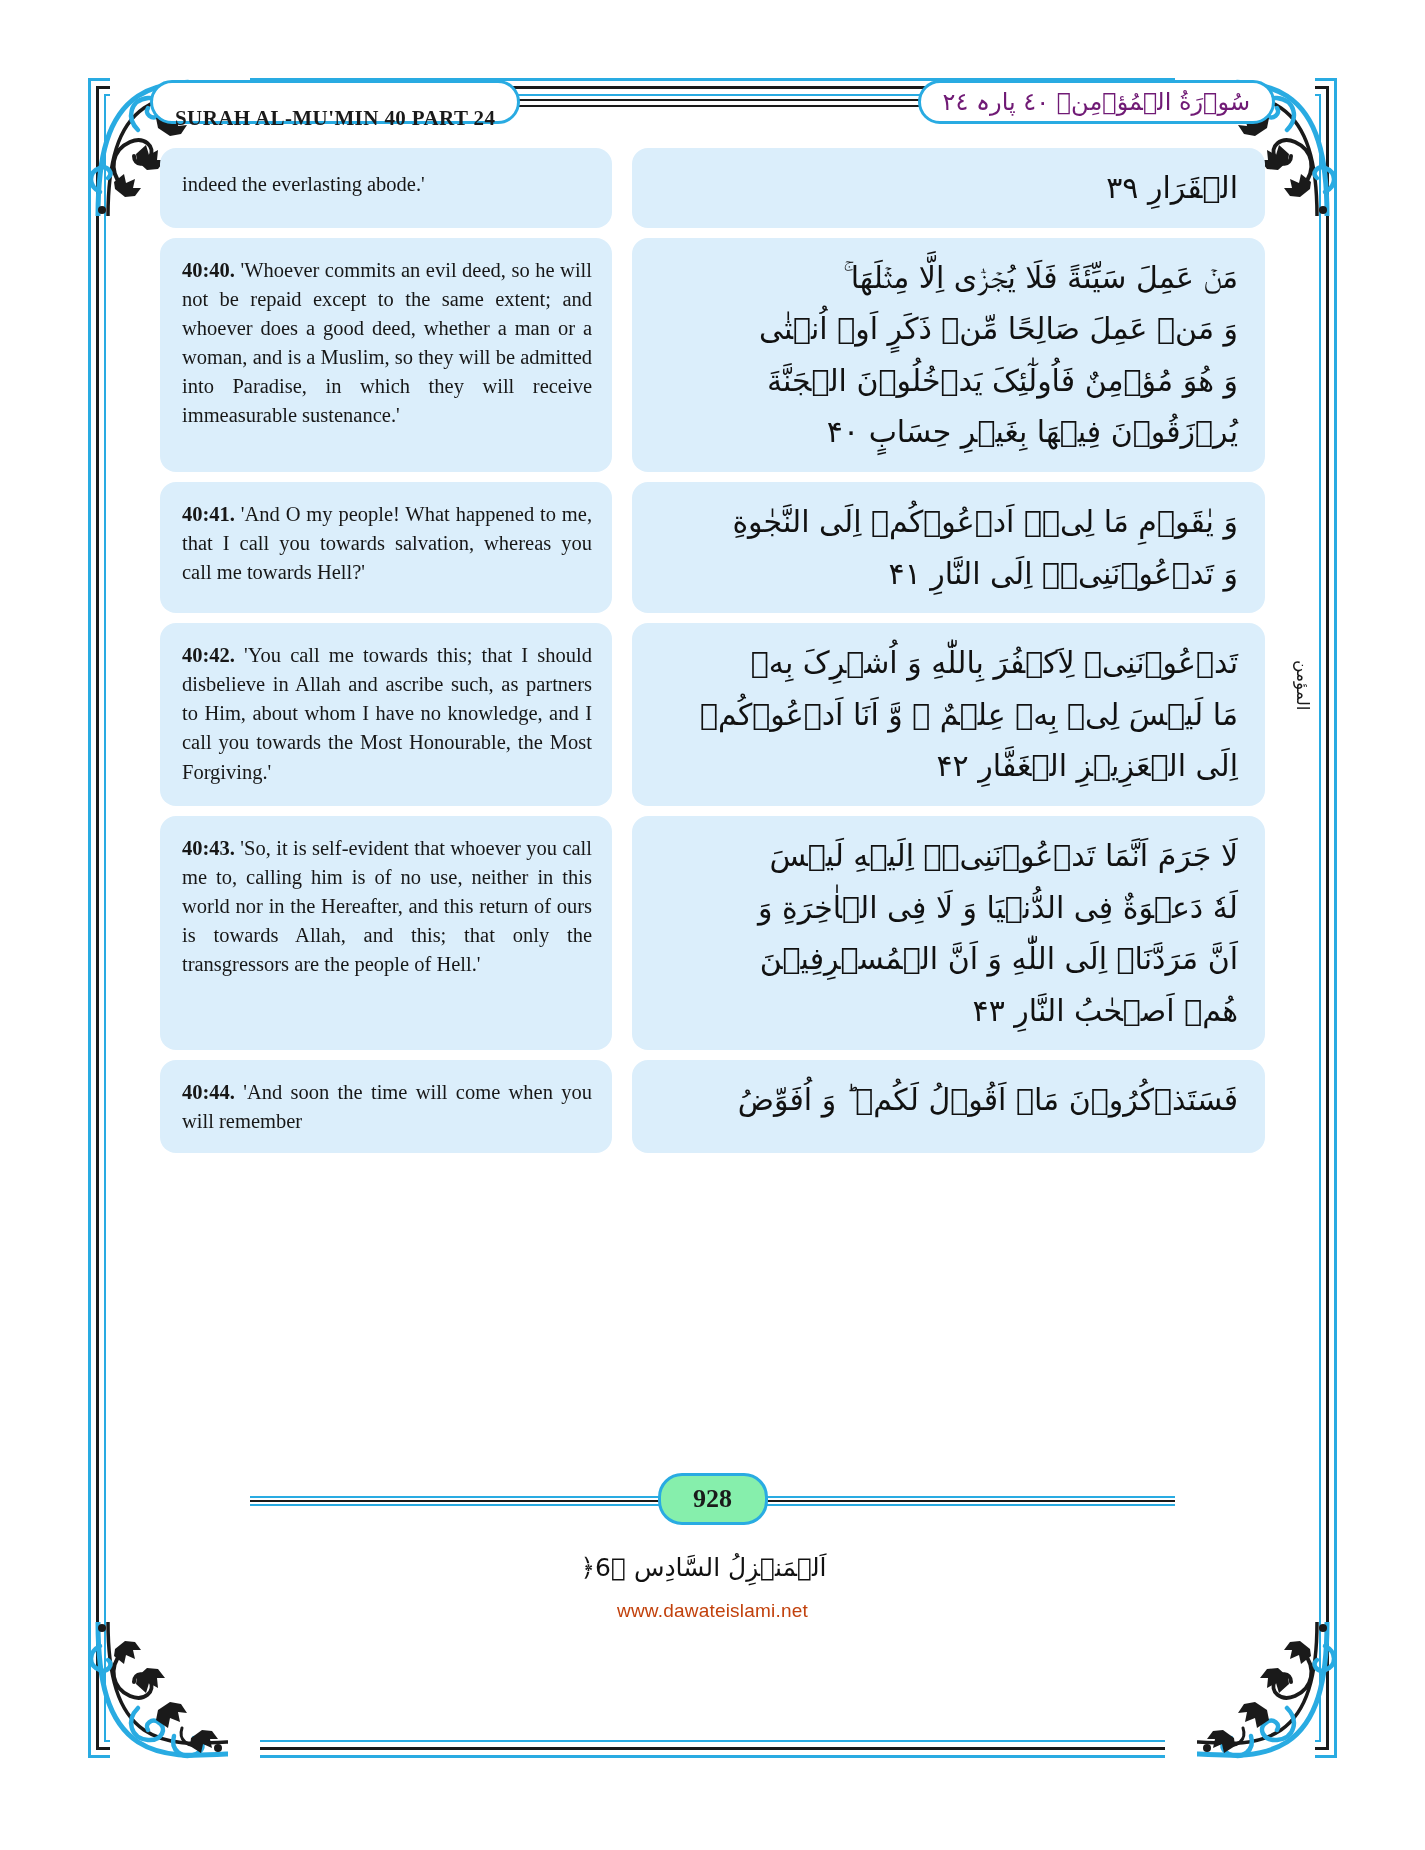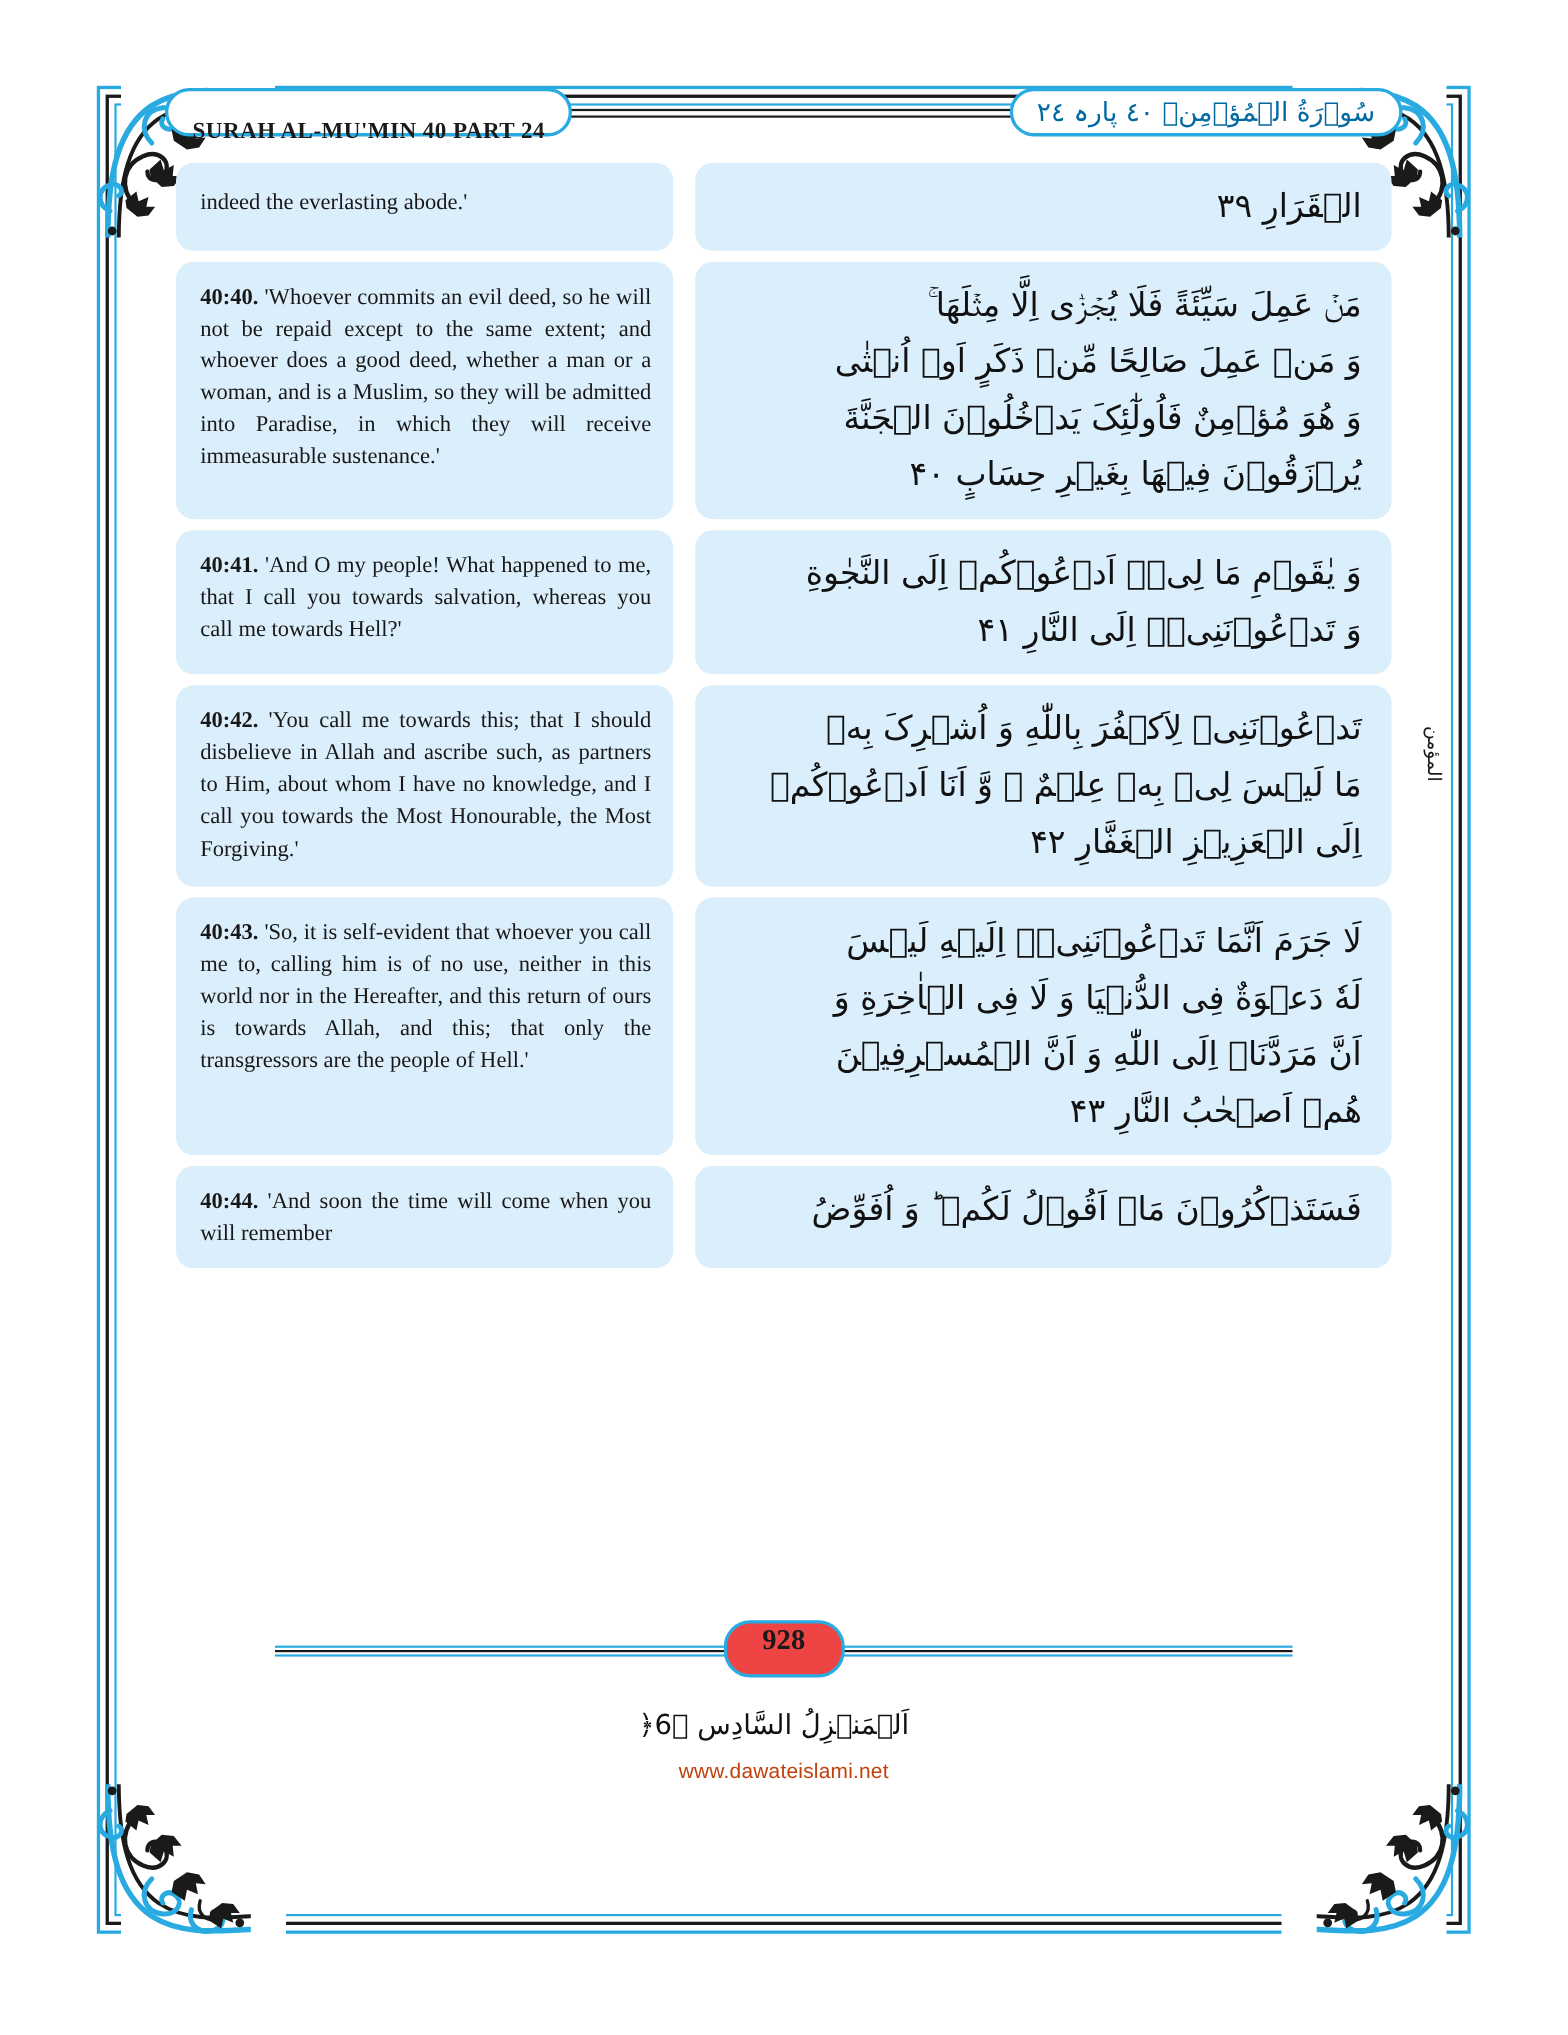--- a/index.html
+++ b/index.html
@@ -99,21 +99,21 @@
     font-weight: bold;
     font-size: 21px;
     letter-spacing: 0.4px;
     color: #1a1a1a;
     white-space: nowrap;
     margin-top: 32px;
   }
   .header-title-ar {
     font-family: "DejaVu Sans", sans-serif;
     font-size: 24px;
-    color: #0369a1;
+    color: #701a75;
     white-space: nowrap;
     direction: rtl;
   }
   
   .header-rule {
     position: absolute;
     top: 99px;
     left: 250px;
     right: 250px;
     height: 8px;
@@ -207,26 +207,27 @@
   }
   .footer-rule .ln1 { top: 0;  background: #29abe2; }
   .footer-rule .ln2 { top: 4px; background: #1a1a1a; }
   .footer-rule .ln3 { top: 8px; background: #29abe2; }
 
   .page-number-plaque {
     position: absolute;
     left: 50%;
     transform: translateX(-50%);
     bottom: 325px;
-    background: #ef4444;
+    background: #86efac;
     border: 3px solid #29abe2;
     border-radius: 24px;
     height: 46px;
     min-width: 104px;
     display: flex;
+    align-items: center;
     justify-content: center;
     z-index: 7;
   }
   .page-number {
     font-family: "Liberation Serif", serif;
     font-weight: bold;
     font-size: 26px;
     color: #1a1a1a;
   }
 

